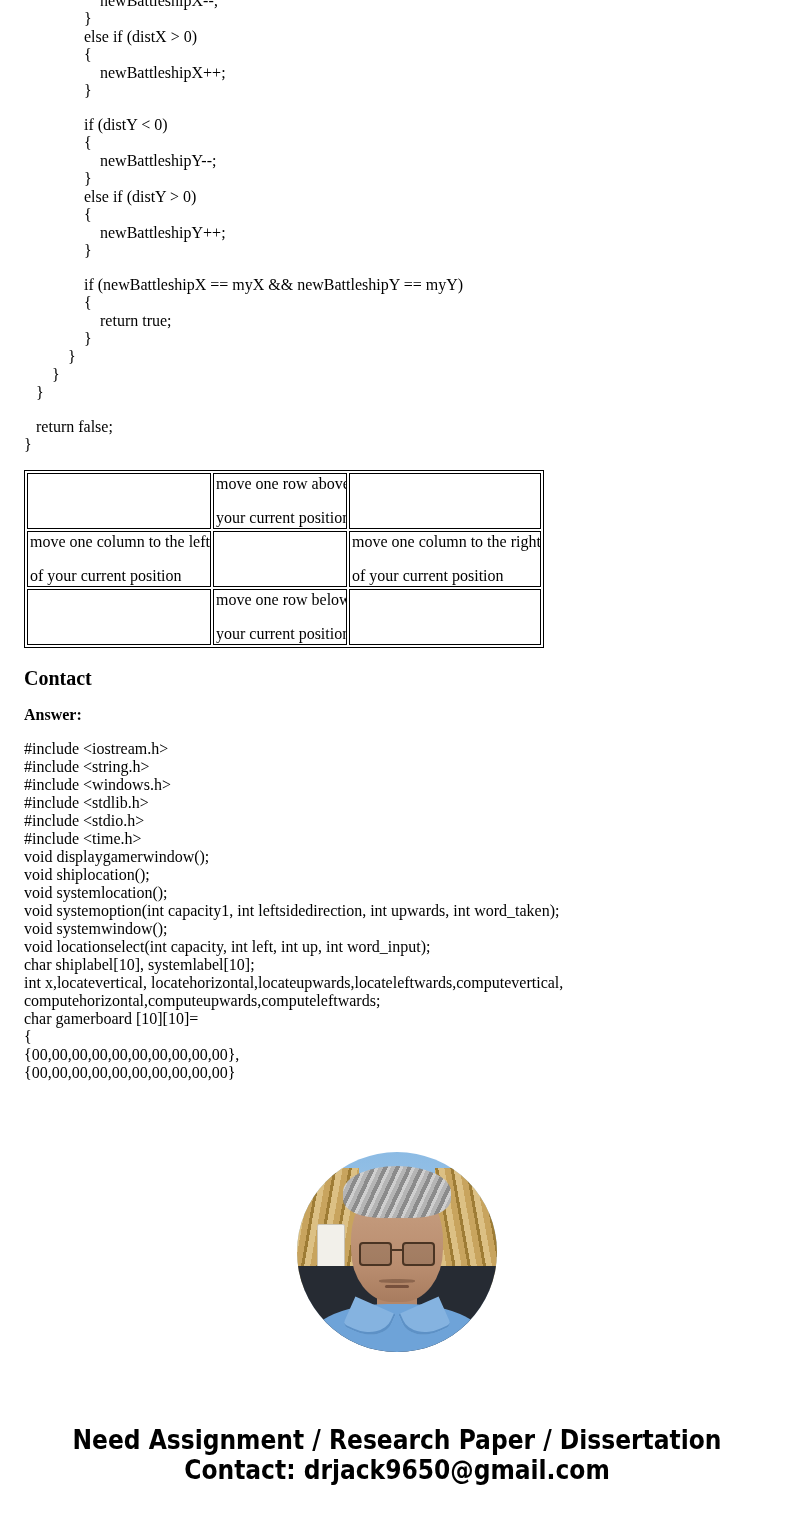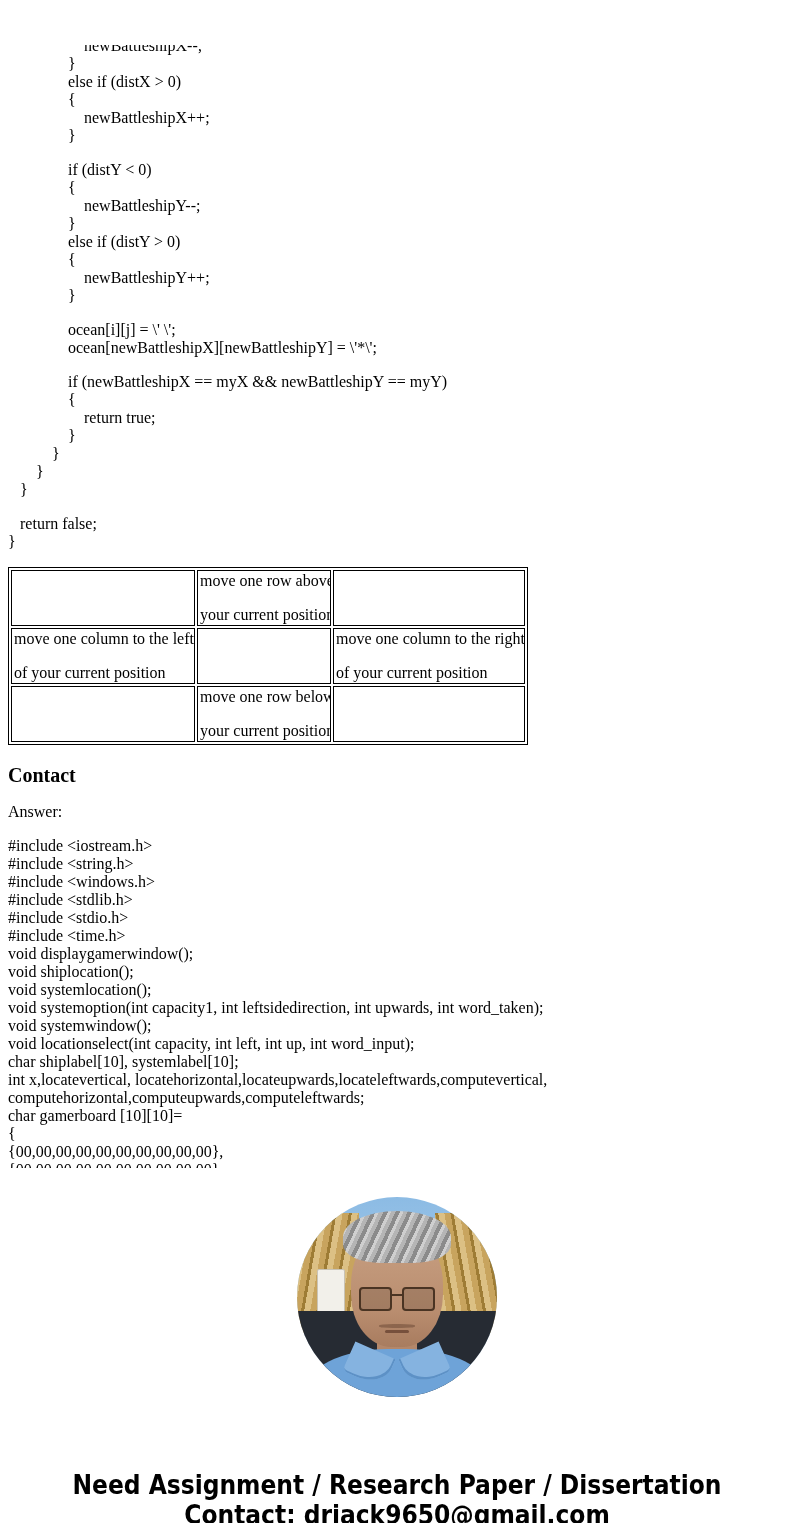--- a/index.html
+++ b/index.html
@@ -6,42 +6,42 @@
   html, body { margin: 0; padding: 0; }
   body {
     width: 794px; height: 1523px;
     background: #ffffff; color: #000000;
     font-family: "Liberation Serif", serif;
     overflow: hidden;
   }
   
   .article {
     height: 1123px; overflow: hidden;
-    padding: 0 8px;
-    font-size: 16px; line-height: 18px; margin-top: 45px;
+    padding: 0 24px;
+    font-size: 16px; line-height: 18px;
   }
   p.code { white-space: pre-wrap; margin: 16px 0; }
   p.code.first { margin-top: -8px; }
   .code2 { white-space: pre-wrap; margin: 16px 0 0 0; }
   
   table.movement {
     border-collapse: separate; border-spacing: 2px;
     border: 1px solid #000; table-layout: fixed;
     width: 520px; margin: 16px 0;
   }
   table.movement td {
     border: 1px solid #000; height: 52px;
     vertical-align: middle; padding: 1px 2px; overflow: hidden;
   }
   .cell-line { line-height: 18px; white-space: nowrap; }
   .cell-line + .cell-line { margin-top: 16px; }
   
   h3.solution { font-size: 20px; line-height: 23px; margin: 19px 0 13px 0; font-weight: bold; }
   p.answer { margin: 16px 0; }
-  p.answer strong { font-weight: normal; }
+  p.answer strong { font-weight: bold; }
   
   .photo-wrap { margin-top: 29px; height: 200px; }
   .photo {
     width: 200px; height: 200px; margin: 0 auto;
     border-radius: 50%; overflow: hidden; position: relative;
     background: linear-gradient(#8cbbe4, #a3cae9 45%, #b9d4ec 55%);
   }
   .photo div { position: absolute; }
   .curtain-l {
     left: 0; top: 8%; width: 31%; height: 60%;
@@ -111,22 +111,20 @@
                    newBattleshipX++;
                }</p>
   <p class="code">               if (distY &lt; 0)
                {
                    newBattleshipY--;
                }
                else if (distY &gt; 0)
                {
                    newBattleshipY++;
                }</p>
-  <p class="code">               ocean[i][j] = \' \';
-               ocean[newBattleshipX][newBattleshipY] = \'*\';</p>
   <p class="code">               if (newBattleshipX == myX &amp;&amp; newBattleshipY == myY)
                {
                    return true;
                }
            }
        }
    }</p>
   <p class="code">   return false;
 }</p>
 

